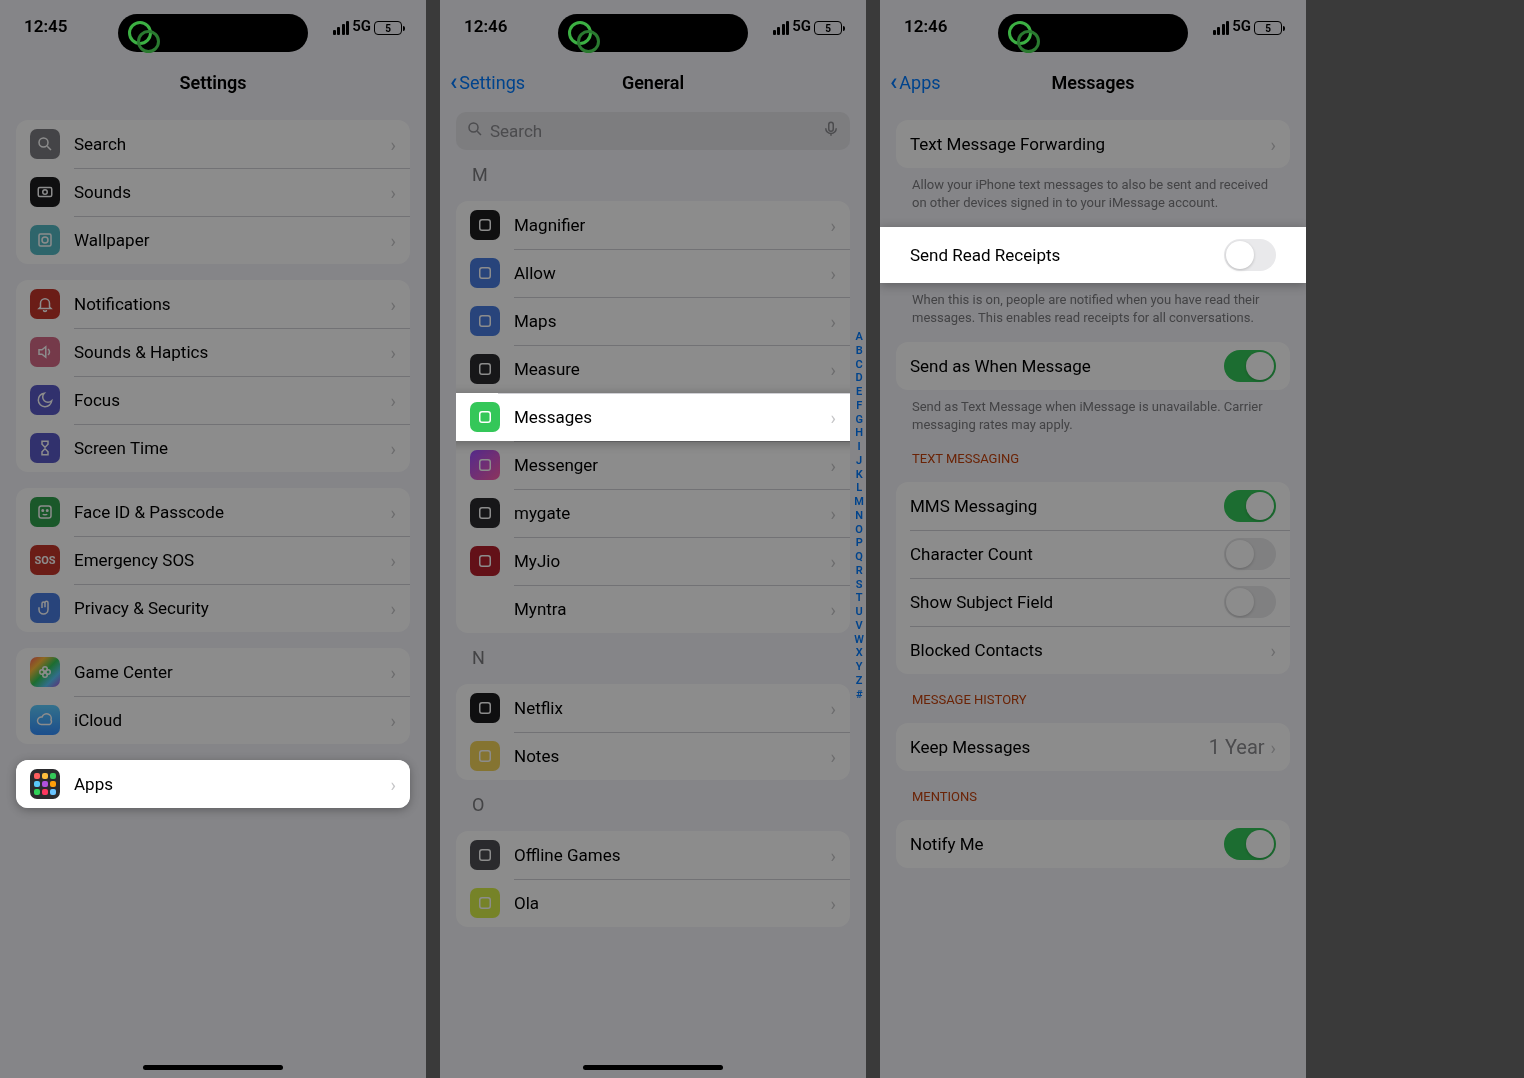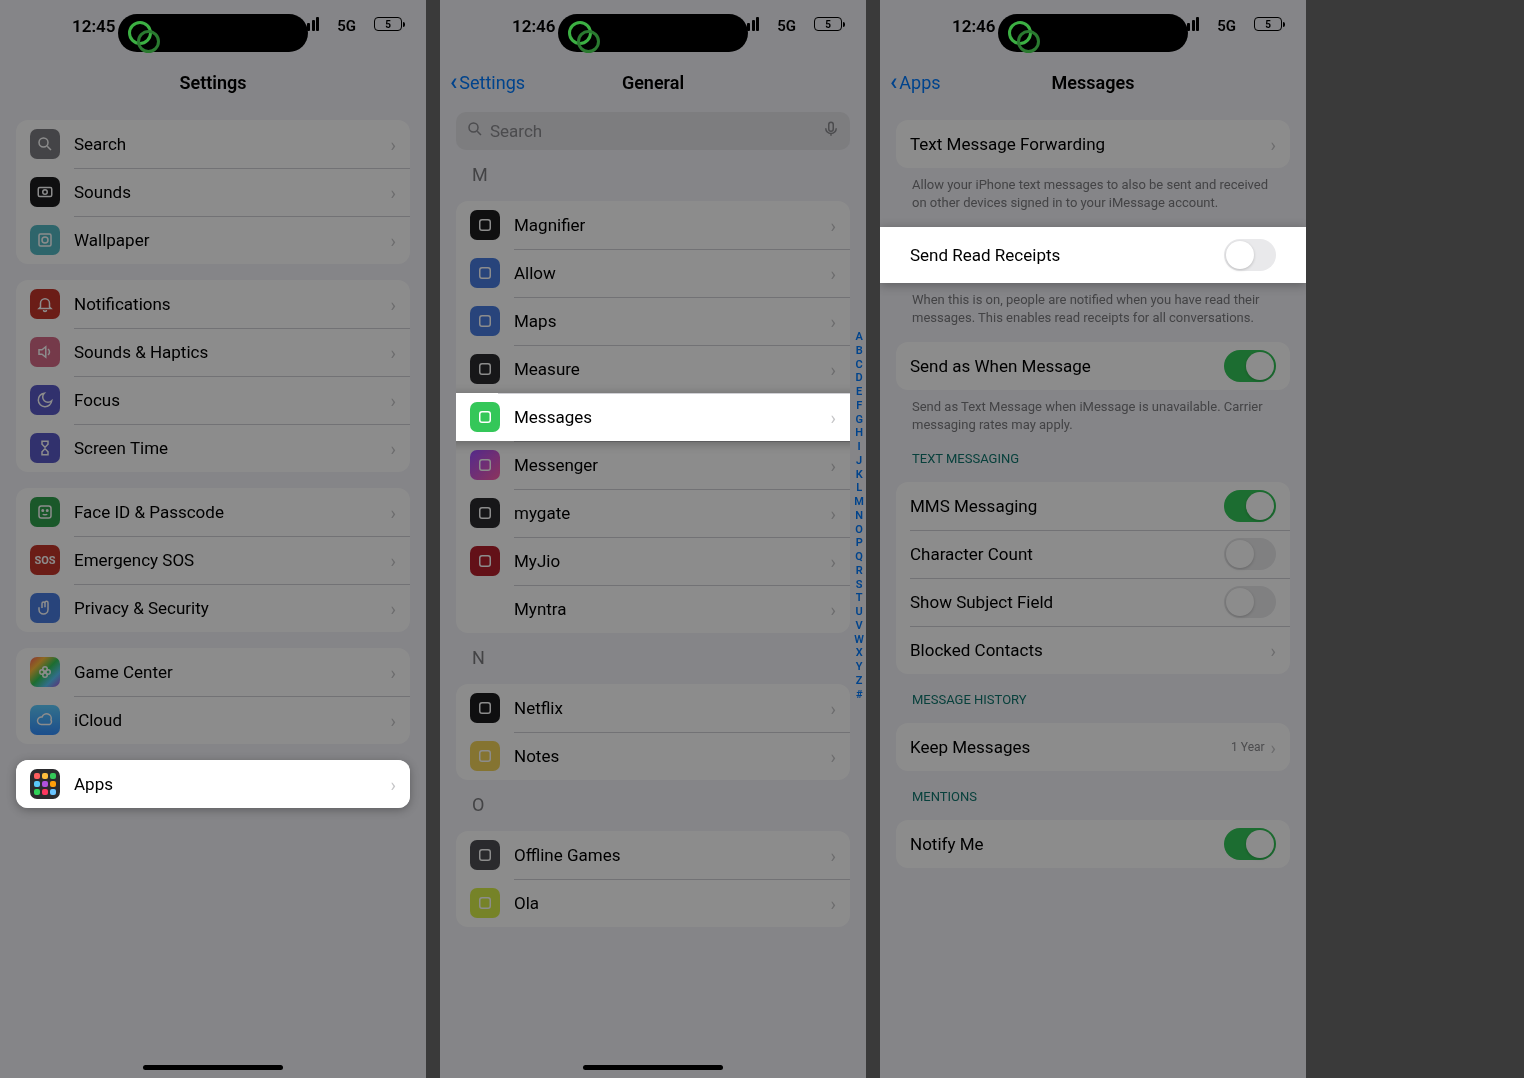--- a/index.html
+++ b/index.html
@@ -29,21 +29,20 @@
     z-index: 5;
   }
   .status-bar {
     display: flex;
     justify-content: space-between;
     align-items: center;
     padding: 4px 24px 0 24px;
     height: 48px;
     font-weight: 600;
     font-size: 17px;
-    margin-left: 48px;
   }
   .dynamic-island {
     position: absolute;
     left: 50%;
     transform: translateX(-50%);
     top: 14px;
     width: 190px;
     height: 38px;
     background: #000;
     border-radius: 22px;
@@ -62,22 +61,22 @@
   .island-circle::after {
     content: "";
     position: absolute;
     width: 17px; height: 17px;
     border: 3px solid #2a7a30;
     border-radius: 50%;
     left: 6px; top: 6px;
   }
   .status-right {
     display: flex;
-    align-items: flex-start;
-    gap: 18px;
+    align-items: flex-end;
+    gap: 3px;
     font-size: 15px;
     font-weight: 600;
   }
   .signal { display: inline-flex; align-items: flex-end; gap: 1.5px; }
   .signal span { width: 3px; background:#000; border-radius:1px; }
   .signal span:nth-child(1){height:5px;} .signal span:nth-child(2){height:8px;}
   .signal span:nth-child(3){height:11px;} .signal span:nth-child(4){height:14px;}
   .battery {
     width: 28px; height: 14px; border: 1.5px solid #000; border-radius: 4px;
     position: relative; display:flex; align-items:center; justify-content:center;
@@ -124,21 +123,21 @@
   .search-box .mic { margin-left: auto; font-size: 18px; }
 
   .section {
     margin: 16px 16px 0 16px;
     background: #fff;
     border-radius: 12px;
     overflow: hidden;
   }
   .section-header {
     font-size: 13px;
-    color: #0f766e;
+    color: #c2410c;
     margin: 18px 32px 6px 32px;
     text-transform: uppercase;
   }
   .section-header.small { text-transform:none; font-size: 18px; color:#7a7a7e; margin: 14px 16px 4px 32px; }
   .section-footer {
     font-size: 13px;
     color: #7a7a7e;
     margin: 8px 32px 0 32px;
     line-height: 1.35;
   }
@@ -164,21 +163,21 @@
   }
   .row .label { font-size: 17px; }
   .row .chev {
     margin-left: auto;
     color: #c6c6c8;
     font-size: 18px;
   }
   .row .value {
     margin-left: auto;
     color: #8a8a8e;
-    font-size: 12px;
+    font-size: 20px;
     margin-right: 6px;
   }
   .switch {
     margin-left: auto;
     width: 52px; height: 32px;
     border-radius: 16px;
     position: relative;
   }
   .switch.on { background:#34c759; }
   .switch.off { background:#e9e9eb; }

